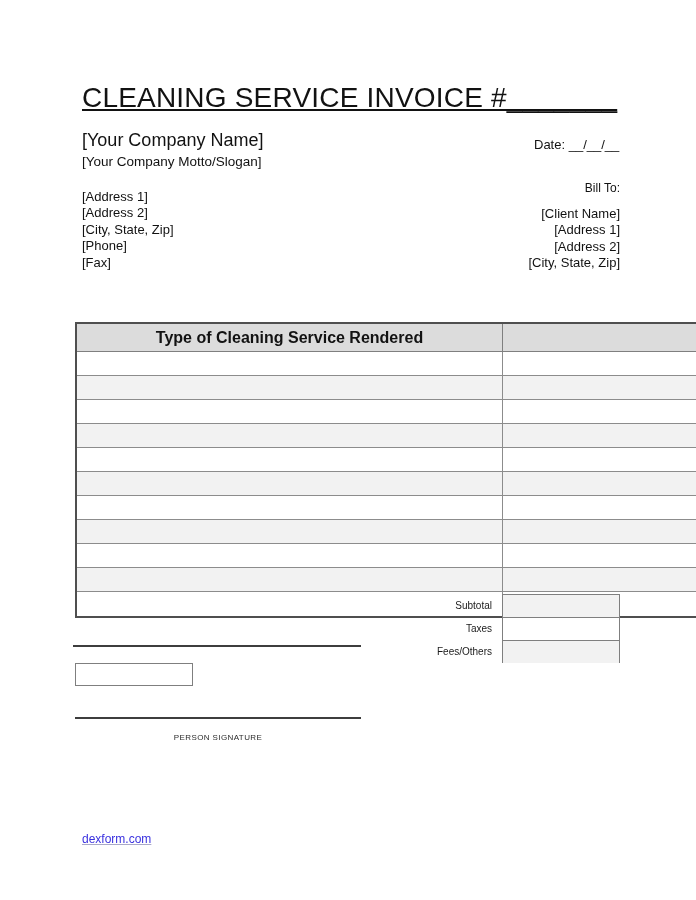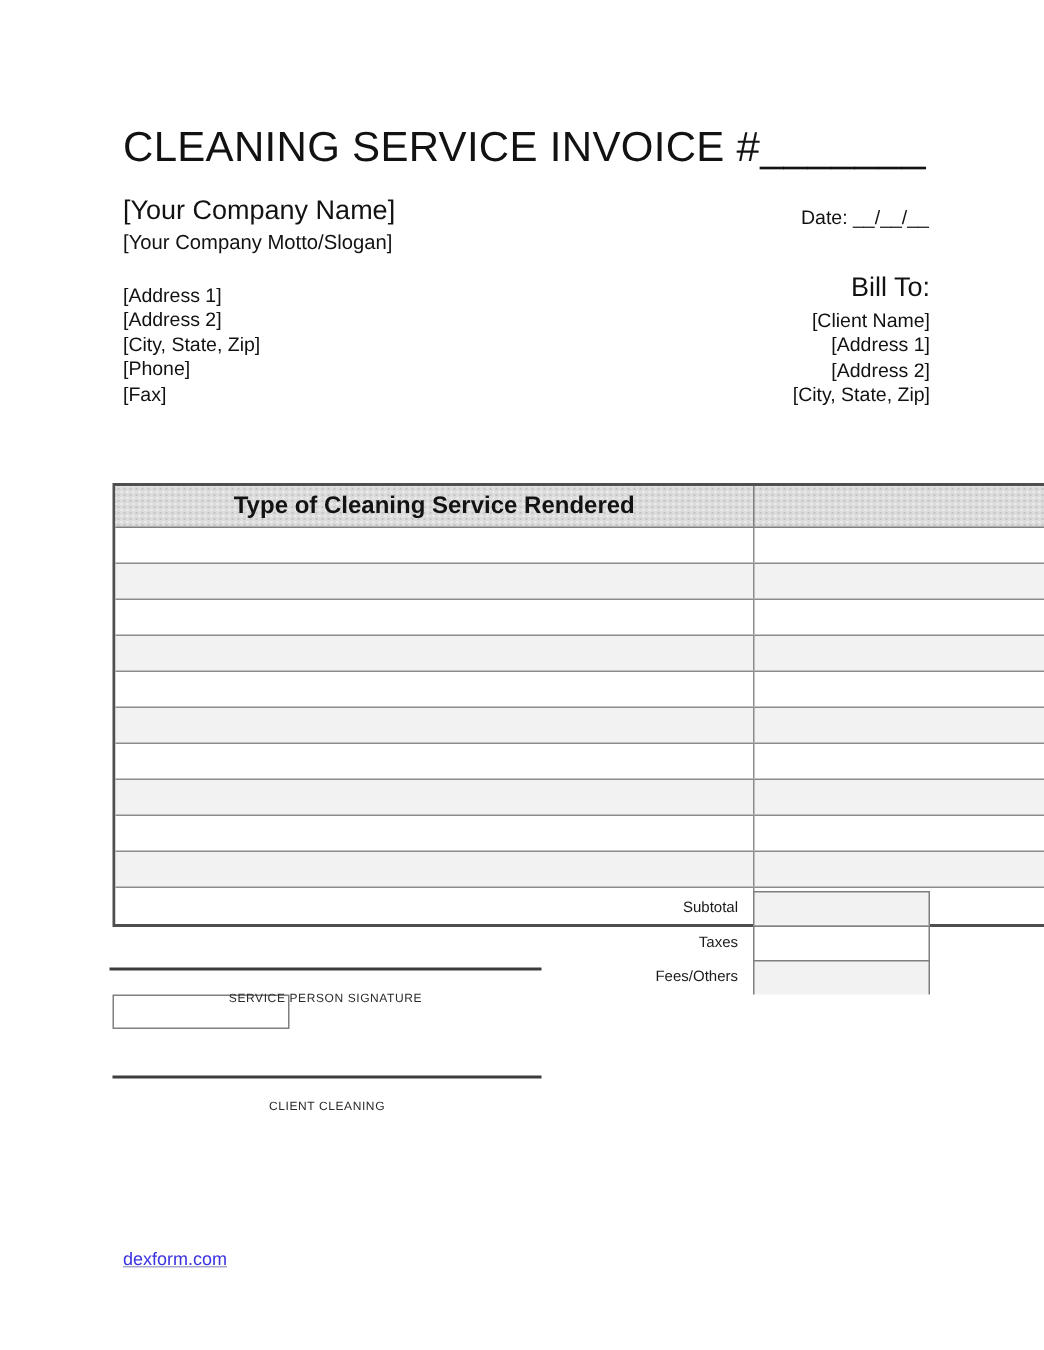--- a/index.html
+++ b/index.html
@@ -9,37 +9,37 @@
     font-family: "Liberation Sans", sans-serif;
     color: #121212;
     position: relative;
     overflow: hidden;
   }
   .page { position: absolute; inset: 0; }
 
   .title {
     position: absolute; left: 82px; top: 82px;
     font-size: 28px; line-height: 32px; font-weight: 400;
-    letter-spacing: 0.2px; white-space: nowrap;
+    letter-spacing: 0.2px; white-space: nowrap; text-decoration: underline;
   }
   .company-name {
     position: absolute; left: 82px; top: 130px;
     font-size: 18px; line-height: 21px;
   }
   .date-field {
     position: absolute; left: 534px; top: 137px;
     font-size: 13px; white-space: nowrap;
   }
   .company-motto {
     position: absolute; left: 82px; top: 154px;
     font-size: 13.5px; line-height: 16px;
   }
   .bill-to-label {
     position: absolute; right: 76px; top: 181px;
-    font-size: 18px;
+    font-size: 12px;
   }
   .company-address {
     position: absolute; left: 82px; top: 189px;
     font-size: 13px; line-height: 16.4px;
   }
   .client-block {
     position: absolute; right: 76px; top: 206px;
     font-size: 13px; line-height: 16.4px; text-align: right;
   }
 
@@ -201,20 +201,19 @@
       <div class="summary-row alt">
         <div class="summary-label">Fees/Others</div>
         <div class="summary-box"></div>
       </div>
       <div class="summary-row">
         <div class="summary-box"></div>
       </div>
     </div>
 
   <div class="sig-line person"></div>
-  <div class="sig-label person">SERVICE PERSON SIGNATURE</div>
 
   <div class="sig-line client"></div>
-  <div class="sig-label client">CLIENT CLEANING</div>
+  <div class="sig-label client">PERSON SIGNATURE</div>
 
   <a class="footer-link">dexform.com</a>
 
 </div>
 
 </body></html>

